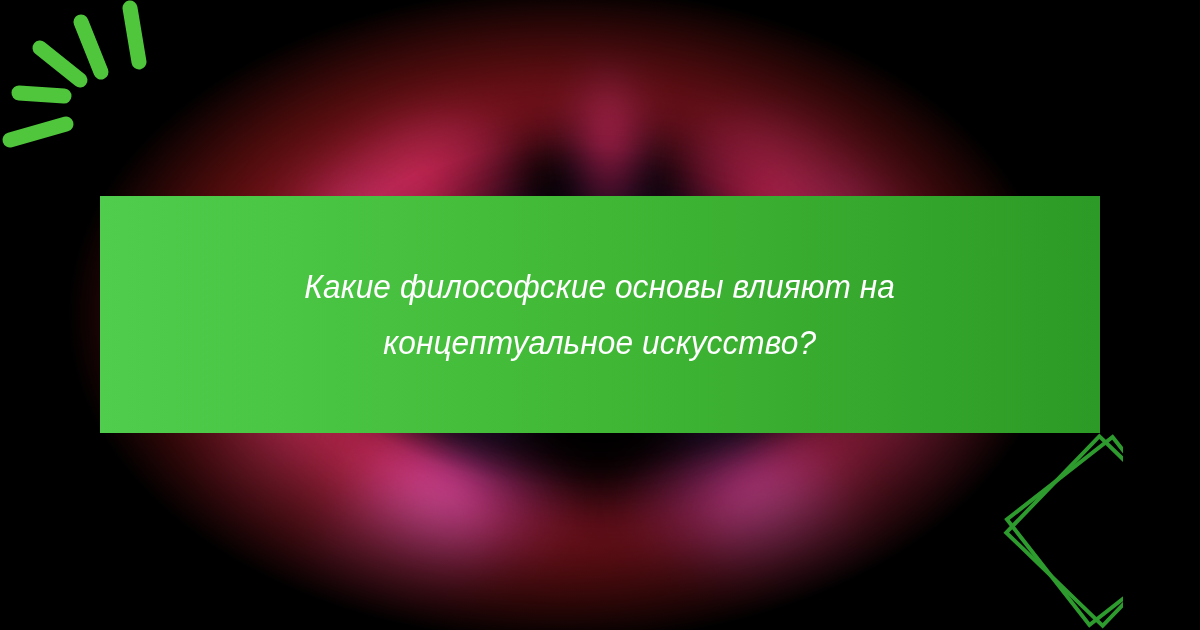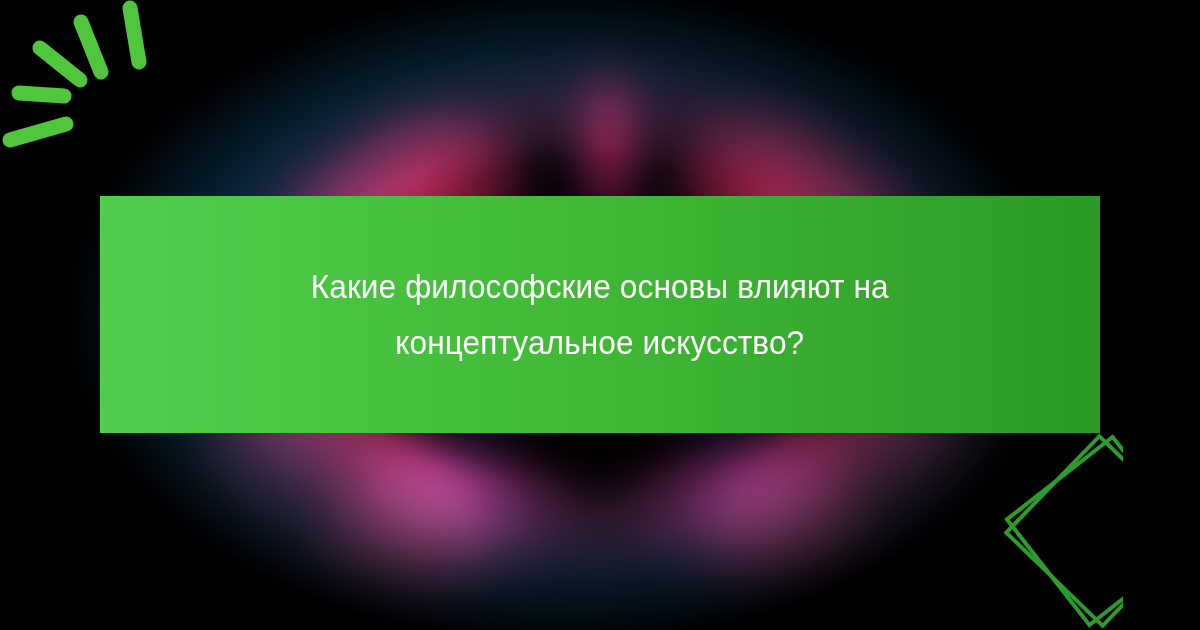--- a/index.html
+++ b/index.html
@@ -9,22 +9,23 @@
     background: #000000;
   }
   body {
     font-family: "Liberation Sans", sans-serif;
   }
 
   #card {
     position: relative;
     width: 1123px;
     height: 630px;
-    background: #0c4a6e;
+    background: #b91c1c;
     overflow: hidden;
+    font-style: italic;
   }
 
   
   .bg-art {
     position: absolute;
     inset: 0;
     overflow: hidden;
   }
   .bg-art .blob {
     position: absolute;

